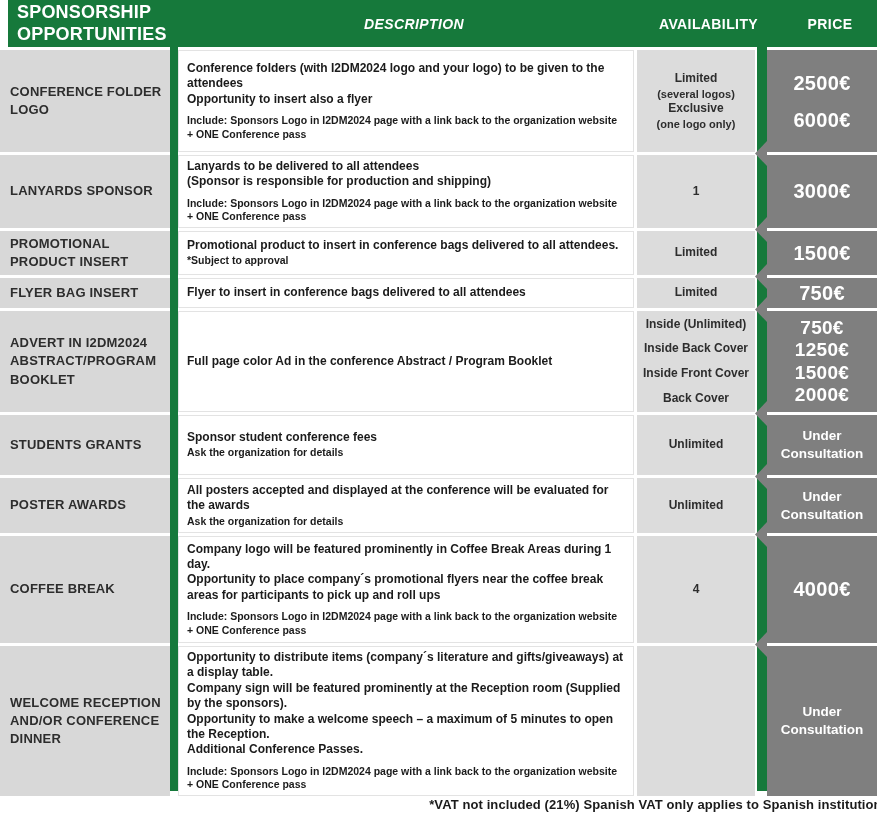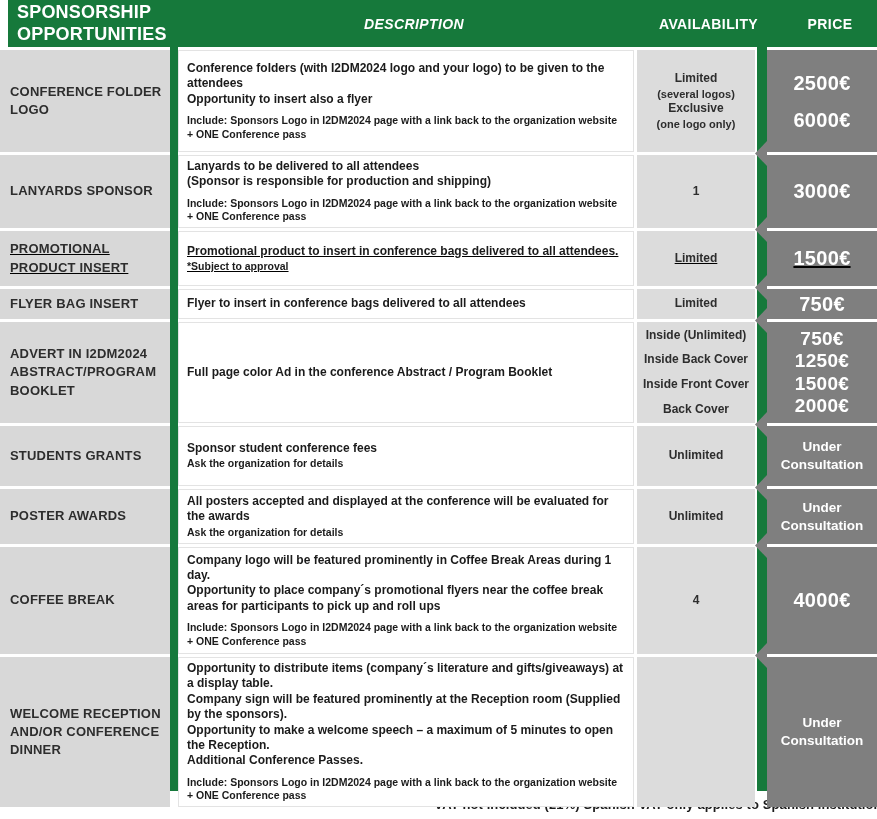--- a/index.html
+++ b/index.html
@@ -107,21 +107,21 @@
         <div class="sp sp3"></div>
         <div class="c-avail">
           <div class="aline">1</div>
         </div>
         <div class="sp sp12"></div>
         <div class="c-price p-single">
           <div class="notch"></div>
           <div class="pline">3000€</div>
         </div>
       </div>
-      <div class="row" style="height: 55px; text-decoration: underline;">
+      <div class="row" style="height: 44px;">
         <div class="c-label">PROMOTIONAL PRODUCT INSERT</div>
         <div class="sp sp8"></div>
         <div class="c-desc tight">
           <div class="dmain">Promotional product to insert in conference bags delivered to all attendees.</div>
           <div class="dsmall first">*Subject to approval</div>
         </div>
         <div class="sp sp3"></div>
         <div class="c-avail">
           <div class="aline">Limited</div>
         </div>

